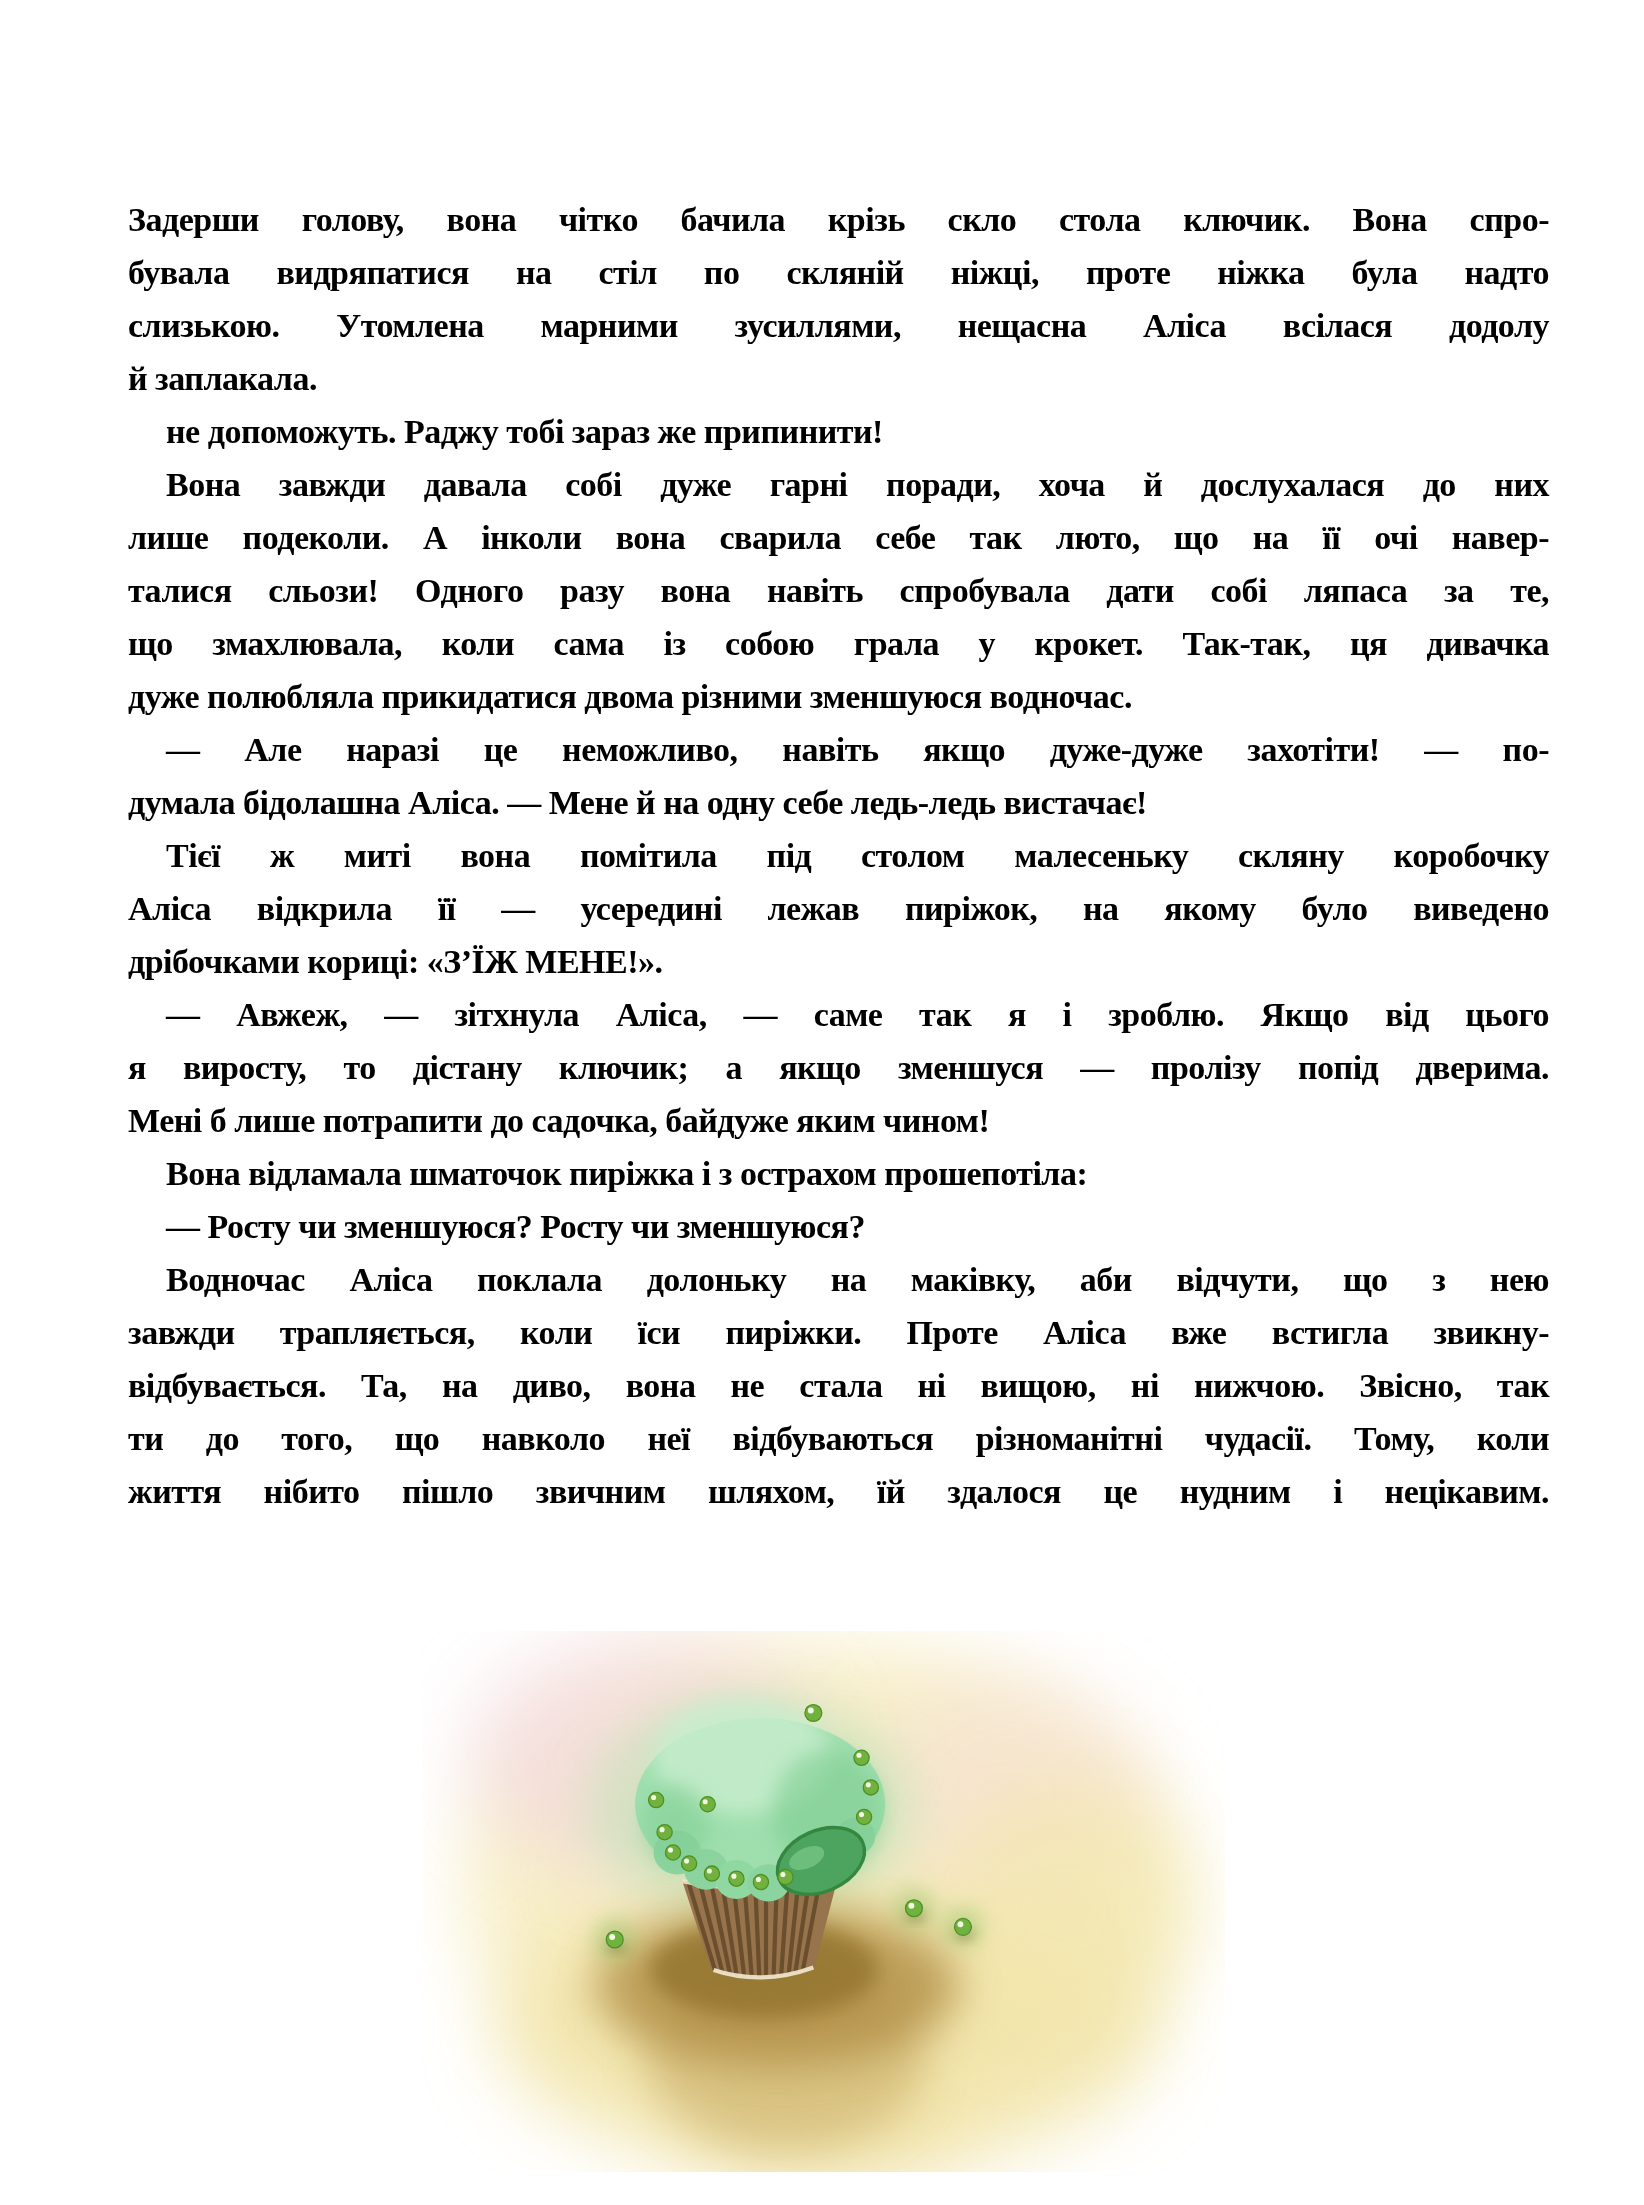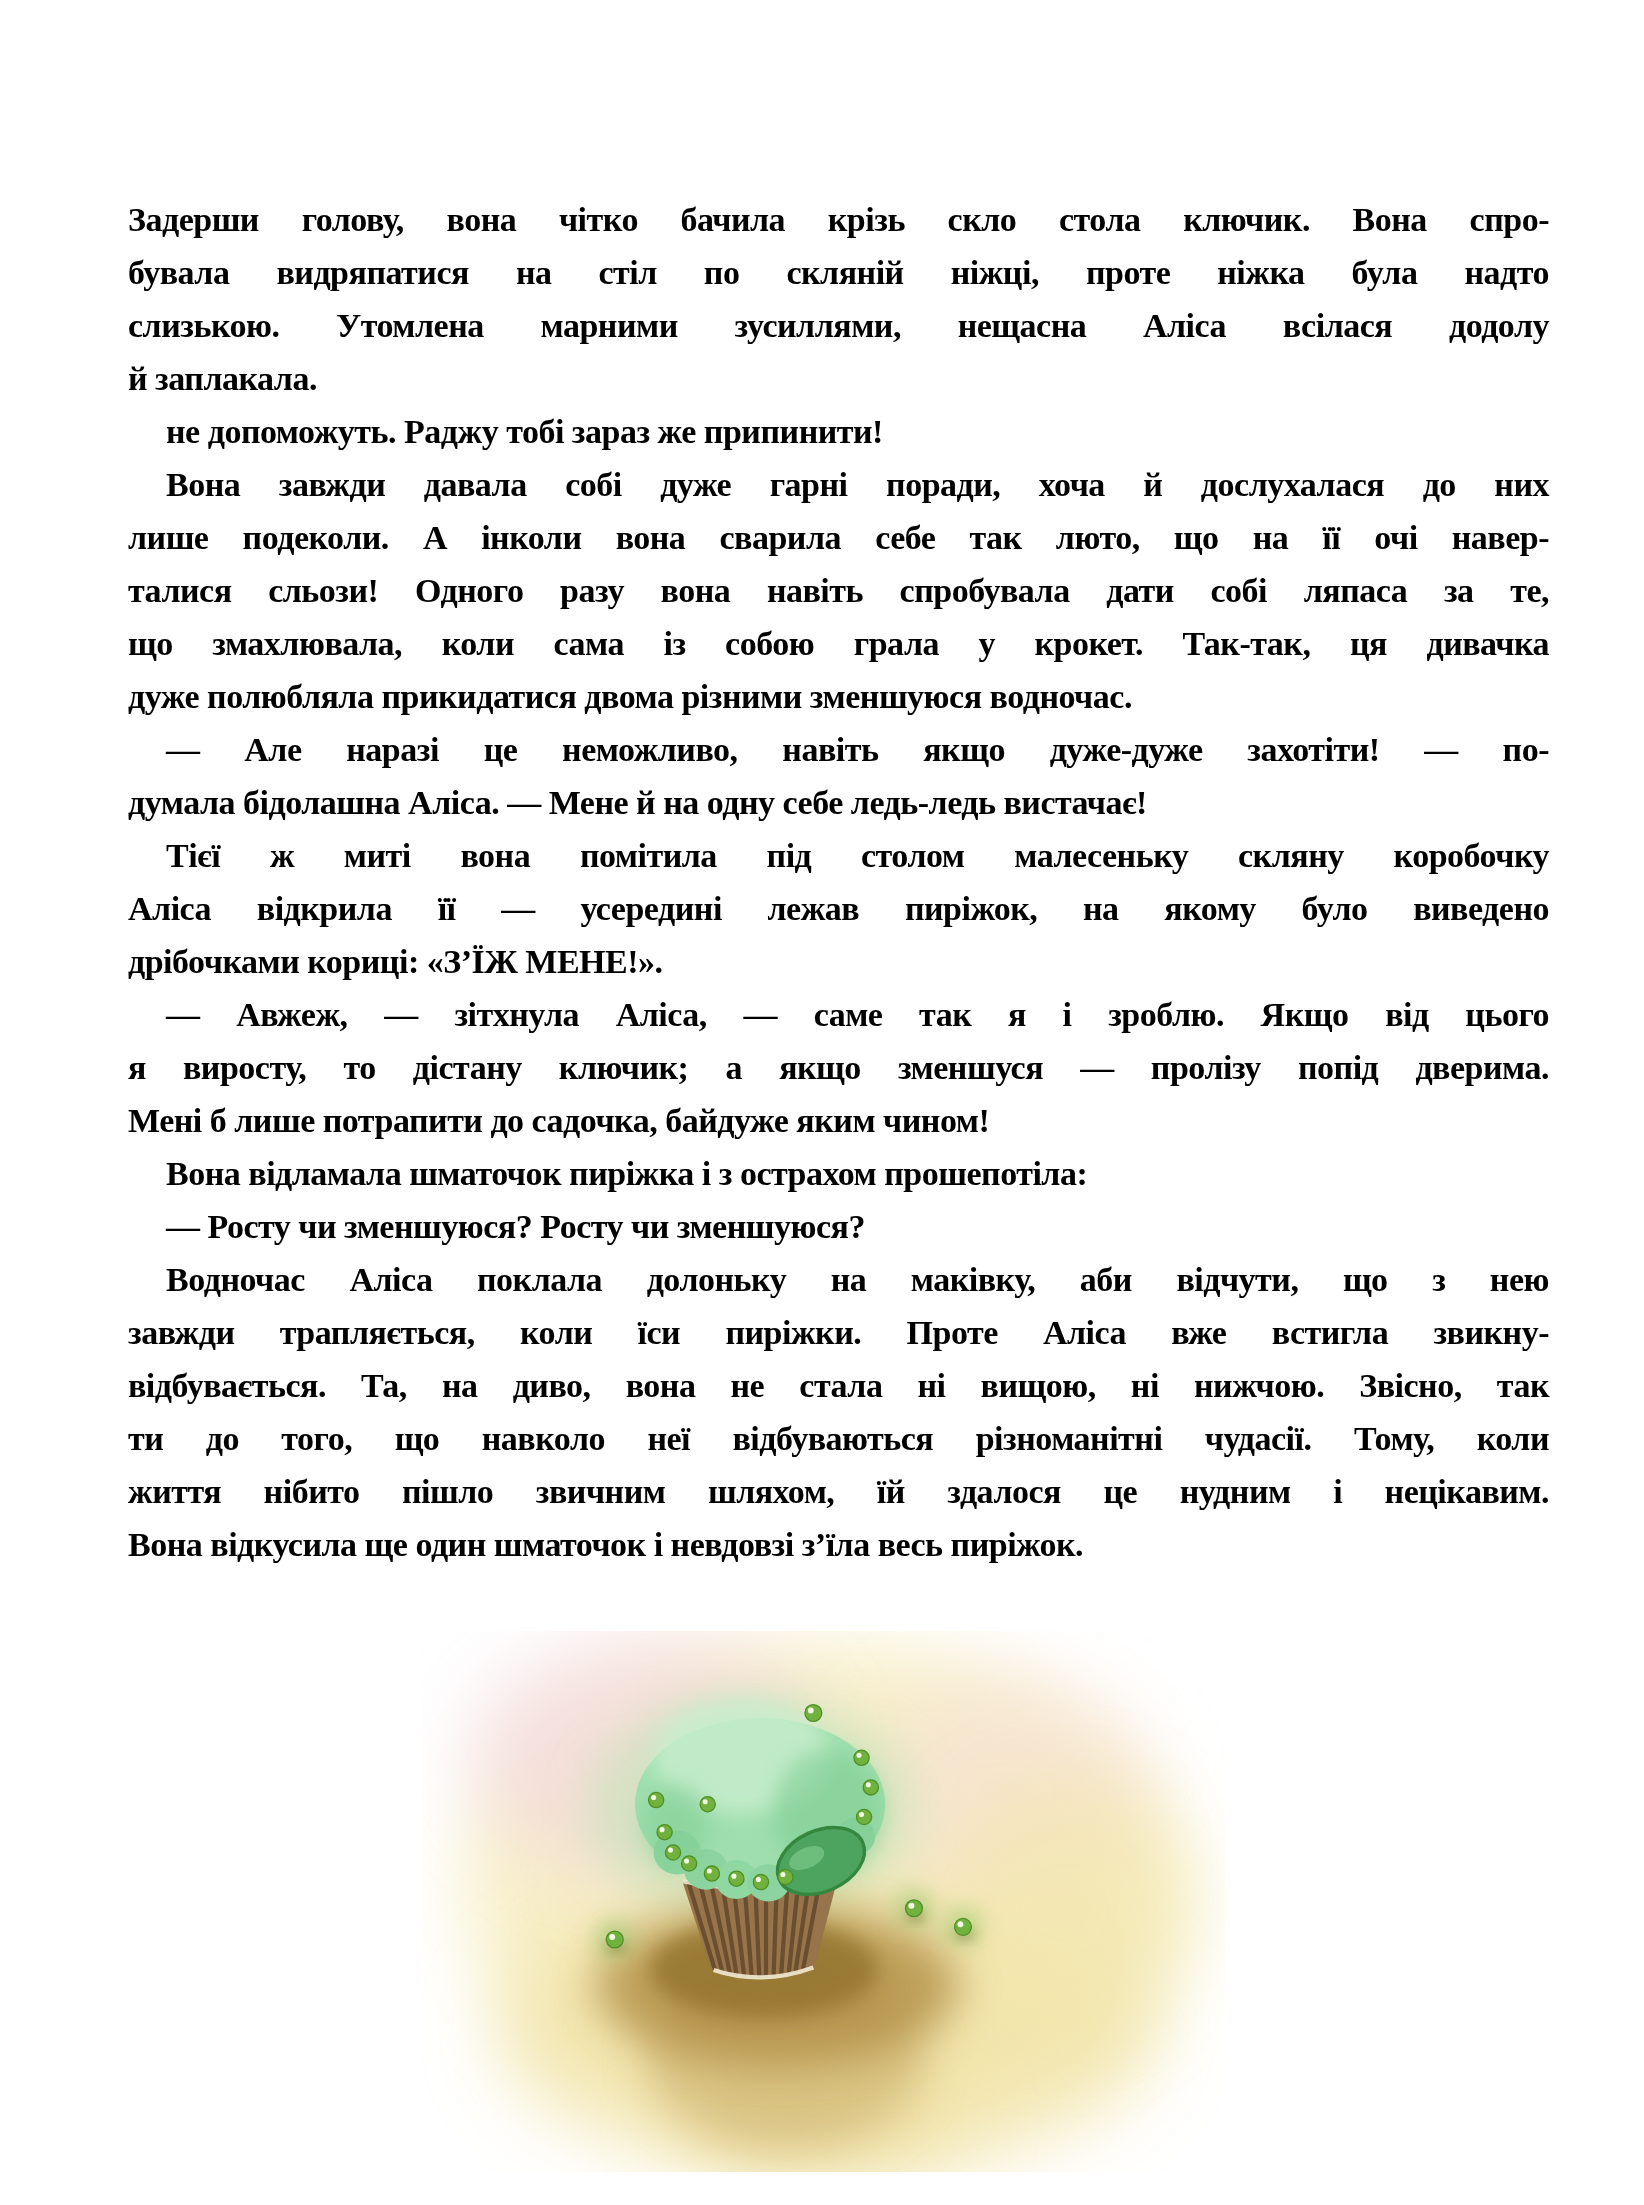--- a/index.html
+++ b/index.html
@@ -78,21 +78,20 @@
     </div>
     <div class="paragraph indent">
       <div class="line last">— Росту чи зменшуюся? Росту чи зменшуюся?</div>
     </div>
     <div class="paragraph indent">
       <div class="line">Водночас Аліса поклала долоньку на маківку, аби відчути, що з нею</div>
       <div class="line">завжди трапляється, коли їси пиріжки. Проте Аліса вже встигла звикну-</div>
       <div class="line">відбувається. Та, на диво, вона не стала ні вищою, ні нижчою. Звісно, так</div>
       <div class="line">ти до того, що навколо неї відбуваються різноманітні чудасії. Тому, коли</div>
       <div class="line">життя нібито пішло звичним шляхом, їй здалося це нудним і нецікавим.</div>
-      <div class="line last">Вона відкусила ще один шматочок і невдовзі з’їла весь пиріжок.</div>
     </div>
   </div>
 
 <div class="illustration-wrap">
   <svg viewBox="0 0 950 640" width="803" height="541">
     <defs>
       <filter id="b50" x="-80%" y="-80%" width="260%" height="260%">
           <feGaussianBlur stdDeviation="45"></feGaussianBlur>
         </filter>
       <filter id="b25" x="-80%" y="-80%" width="260%" height="260%">

